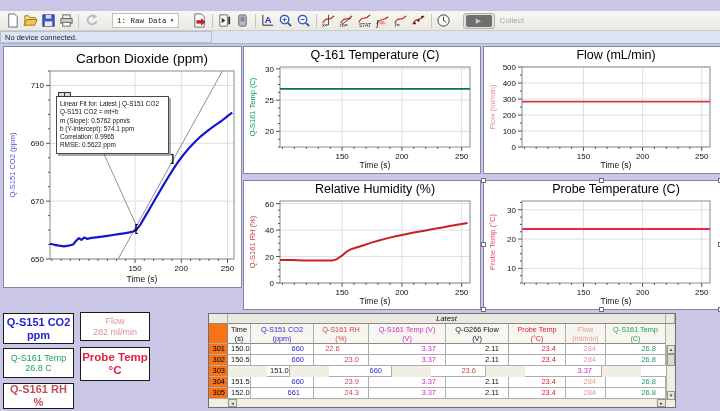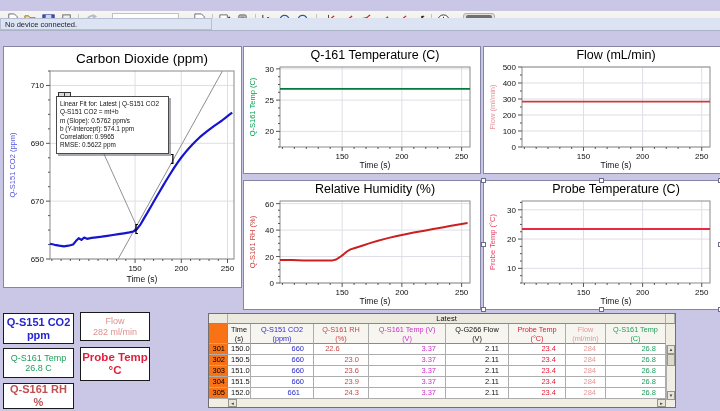--- a/index.html
+++ b/index.html
@@ -10,21 +10,21 @@
   .toolbar{position:absolute;left:0;top:11px;width:720px;height:20px;background:linear-gradient(#f7f6f2,#ebe9e1);border-bottom:1px solid #cfccc2;display:flex;align-items:center;padding-left:3px;box-sizing:border-box;}
   .tbtn{width:18px;height:16px;display:flex;align-items:center;justify-content:center;flex:none;}
   .tbtn svg{width:15px;height:15px;}
   .tsep{width:1px;height:14px;background:#c8c5ba;margin:0 3px;flex:none;}
   .tdrop{display:flex;align-items:center;font-size:7.5px;color:#222;border:1px solid #c4c1b6;background:#fdfdfb;height:13px;padding:0 4px;margin:0 12px;flex:none;font-family:Liberation Mono, monospace;}
   .tdrop .caret{font-size:5px;margin-left:4px;color:#444;}
   .collectwrap{display:flex;align-items:center;margin-left:10px;flex:none;}
   .cbox{border:1px solid #b3b0a6;background:#e3e1da;border-radius:3px;padding:1px 2px;}
   .playbox{width:26px;height:12px;background:#6f6f6f;border-radius:2px;color:#c9c9c9;font-size:7px;display:flex;align-items:center;justify-content:center;}
   .collectlabel{color:#a9a79e;font-size:8px;margin-left:5px;}
-  .statusbar{position:absolute;left:0;top:18px;width:720px;height:13px;background:#dce3f2;border-bottom:1px solid #aab2c8;box-sizing:border-box;}
+  .statusbar{position:absolute;left:0;top:31px;width:720px;height:13px;background:#dce3f2;border-bottom:1px solid #aab2c8;box-sizing:border-box;}
   .statuspanel{position:absolute;left:0;top:0;width:212px;height:12px;border:1px solid #b6bfd6;font-size:7.5px;color:#223;display:flex;align-items:center;padding-left:4px;box-sizing:border-box;}
   
   .graph{position:absolute;background:#fff;border:1px solid #8585a8;}
   svg{display:block;font-family:"Liberation Sans",sans-serif;}
   .fitbox{position:absolute;left:52px;top:49px;width:113px;height:58px;background:#fff;border:1px solid #4a4a4a;box-shadow:2px 2px 0 rgba(80,80,100,.5);z-index:2;font-size:6.4px;line-height:8.3px;color:#111;padding:3px 2px 0 3px;box-sizing:border-box;}
   .fitgrip{position:absolute;left:1px;top:-5px;width:13px;height:5px;background:#d8d8e0;border:1px solid #333;box-sizing:border-box;}
   .fitgrip:before{content:"";position:absolute;left:5px;top:0;width:1px;height:100%;background:#333;}
   .handle{position:absolute;width:5px;height:5px;background:#fff;border:1px solid #6a6a8a;z-index:3;box-sizing:border-box;}
   
   .meter{position:absolute;background:#fff;border:1px solid #1a1a1a;display:flex;flex-direction:column;align-items:center;justify-content:center;text-align:center;box-sizing:border-box;}
@@ -491,21 +491,21 @@
     <div>°C</div>
   </div>
   <div class="meter" style="left: 3px; top: 383px; width: 71px; height: 26px; color: rgb(192, 80, 80); font-size: 11px; font-weight: bold;">
     <div>Q-S161 RH</div>
     <div>%</div>
   </div>
 
   <div class="dtable" id="dtable">
       <div class="trow latest" style="height: 10px;">
         <div class="tc corner" style="width: 19px;"></div>
-        <div class="tc latesttitle" style="width: 438px;">Latest</div>
+        <div class="tc latesttitle" style="width: 438px; font-style: italic;">Latest</div>
         <div class="tc corner" style="width: 9px;"></div>
       </div>
       <div class="trow" style="height: 20px;">
         <div class="tc rownumhead" style="width: 19px;"></div>
         <div class="tc th" style="width: 23px; color: rgb(17, 17, 17);">
           <div>Time</div>
           <div>(s)</div>
         </div>
         <div class="tc th" style="width: 63px; color: rgb(42, 42, 208);">
           <div>Q-S151 CO2</div>
@@ -551,21 +551,21 @@
         <div class="tc rownum" style="width: 19px;">302</div>
         <div class="tc td" style="width: 23px; color: rgb(17, 17, 17); text-align: left; padding-left: 3px;">150.5</div>
         <div class="tc td" style="width: 63px; color: rgb(42, 42, 208); text-align: right; padding-right: 9px;">660</div>
         <div class="tc td" style="width: 55px; color: rgb(200, 72, 72); text-align: right; padding-right: 9px;">23.0</div>
         <div class="tc td" style="width: 77px; color: rgb(204, 48, 204); text-align: right; padding-right: 9px;">3.37</div>
         <div class="tc td" style="width: 63px; color: rgb(17, 17, 17); text-align: right; padding-right: 9px;">2.11</div>
         <div class="tc td" style="width: 57px; color: rgb(224, 32, 58); text-align: right; padding-right: 9px;">23.4</div>
         <div class="tc td" style="width: 40px; color: rgb(228, 152, 152); text-align: right; padding-right: 9px;">284</div>
         <div class="tc td" style="width: 60px; color: rgb(31, 160, 95); text-align: right; padding-right: 9px;">26.8</div>
       </div>
-      <div class="trow" style="height: 11px;">
+      <div class="trow" style="height: 11px; gap: 39px;">
         <div class="tc rownum" style="width: 19px;">303</div>
         <div class="tc td" style="width: 23px; color: rgb(17, 17, 17); text-align: left; padding-left: 3px;">151.0</div>
         <div class="tc td" style="width: 63px; color: rgb(42, 42, 208); text-align: right; padding-right: 9px;">660</div>
         <div class="tc td" style="width: 55px; color: rgb(200, 72, 72); text-align: right; padding-right: 9px;">23.6</div>
         <div class="tc td" style="width: 77px; color: rgb(204, 48, 204); text-align: right; padding-right: 9px;">3.37</div>
         <div class="tc td" style="width: 63px; color: rgb(17, 17, 17); text-align: right; padding-right: 9px;">2.11</div>
         <div class="tc td" style="width: 57px; color: rgb(224, 32, 58); text-align: right; padding-right: 9px;">23.4</div>
         <div class="tc td" style="width: 40px; color: rgb(228, 152, 152); text-align: right; padding-right: 9px;">284</div>
         <div class="tc td" style="width: 60px; color: rgb(31, 160, 95); text-align: right; padding-right: 9px;">26.8</div>
       </div>

